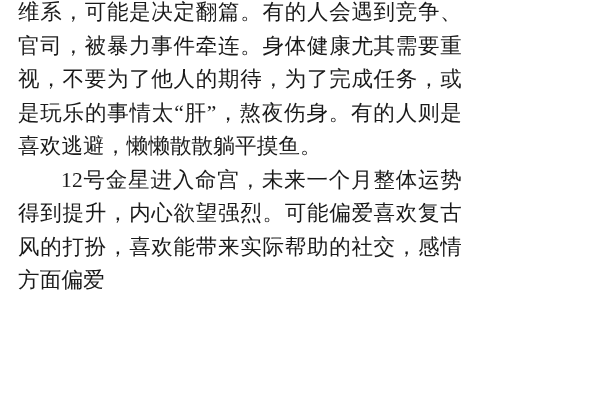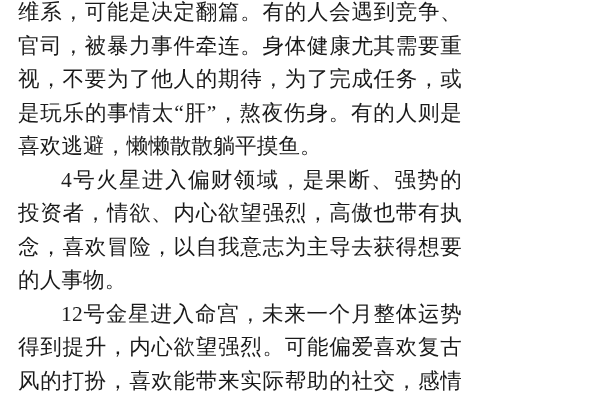--- a/index.html
+++ b/index.html
@@ -41,16 +41,15 @@
   .clip-top {
     margin-top: -4px;
   }
 </style>
 </head>
 <body>
 
 <div class="page">
   <div class="article">
     <p class="para first clip-top">维系，可能是决定翻篇。有的人会遇到竞争、官司，被暴力事件牵连。身体健康尤其需要重视，不要为了他人的期待，为了完成任务，或是玩乐的事情太“肝”，熬夜伤身。有的人则是喜欢逃避，懒懒散散躺平摸鱼。</p>
-    <p class="para">4号火星进入偏财领域，是果断、强势的投资者，情欲、内心欲望强烈，高傲也带有执念，喜欢冒险，以自我意志为主导去获得想要的人事物。</p>
     <p class="para">12号金星进入命宫，未来一个月整体运势得到提升，内心欲望强烈。可能偏爱喜欢复古风的打扮，喜欢能带来实际帮助的社交，感情方面偏爱</p>
   </div>
 </div>
 
 </body></html>

